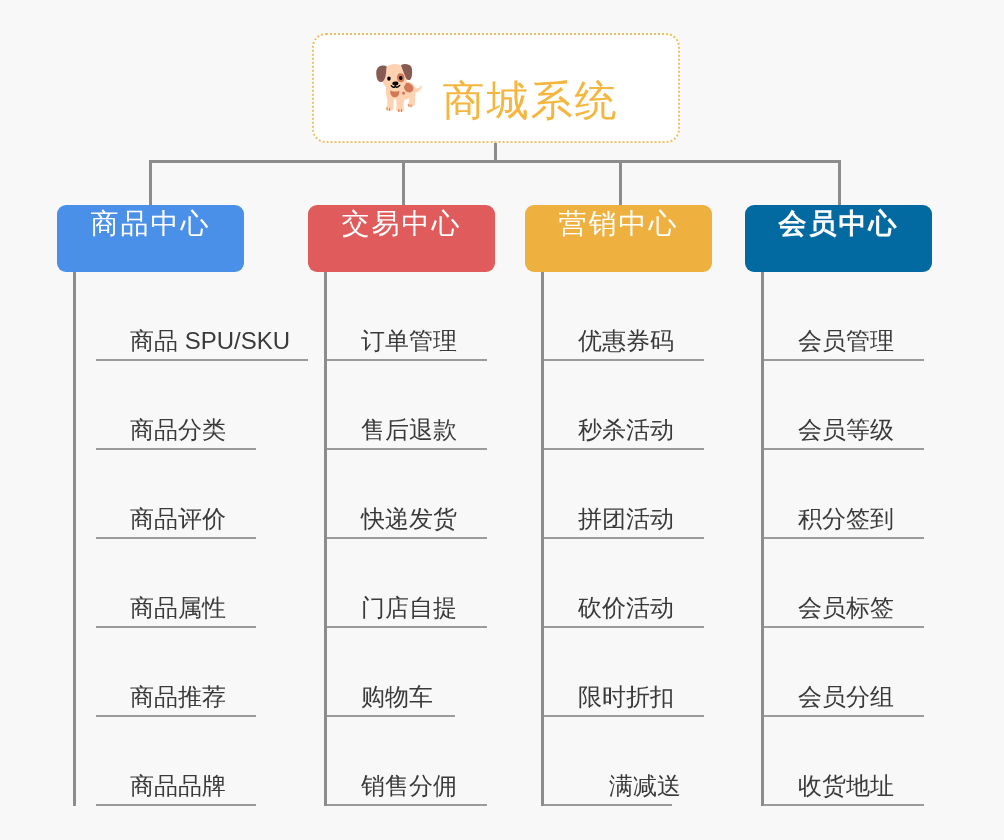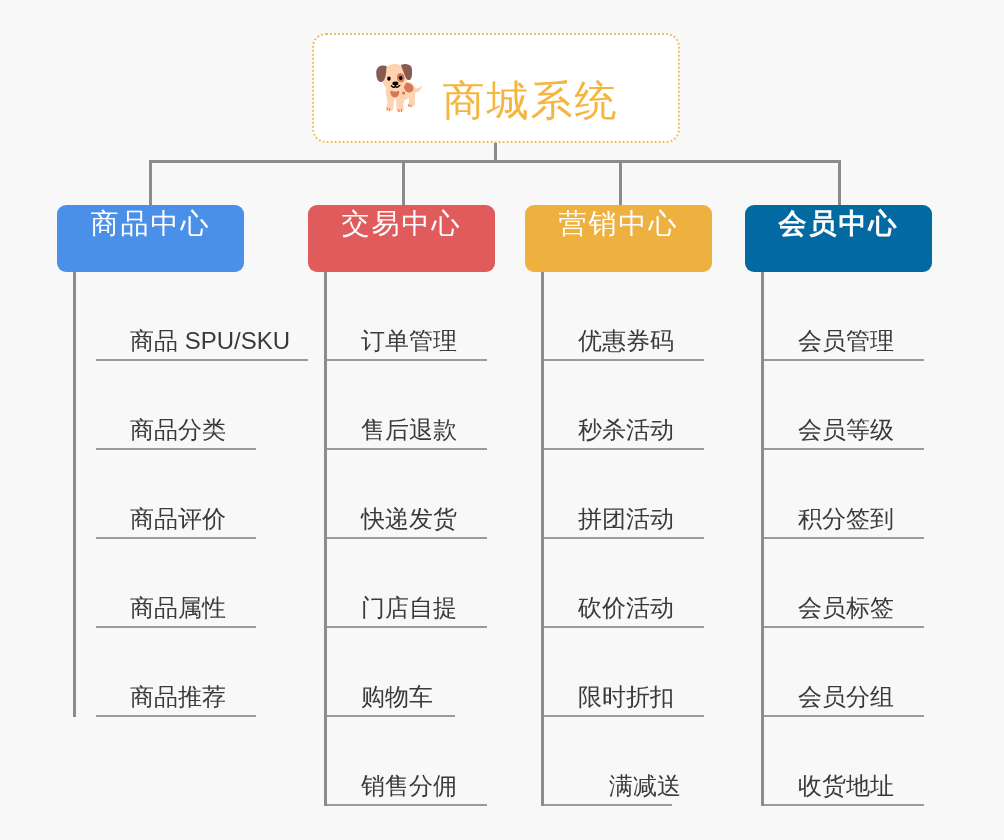--- a/index.html
+++ b/index.html
@@ -172,20 +172,23 @@
         </div>
       <div class="leaf-item narrow">
           <span class="leaf-label">商品评价</span>
         </div>
       <div class="leaf-item narrow">
           <span class="leaf-label">商品属性</span>
         </div>
       <div class="leaf-item narrow">
           <span class="leaf-label">商品推荐</span>
         </div>
+      <div class="leaf-item narrow">
+          <span class="leaf-label">商品品牌</span>
+        </div>
     </div>
   </div>
 
   <div class="column col-1">
     <div class="cat-box" style="background: rgb(224, 92, 92);">
       <span>交易中心</span>
     </div>
     <div class="leaf-list">
       <div class="leaf-item">
           <span class="leaf-label">订单管理</span>

